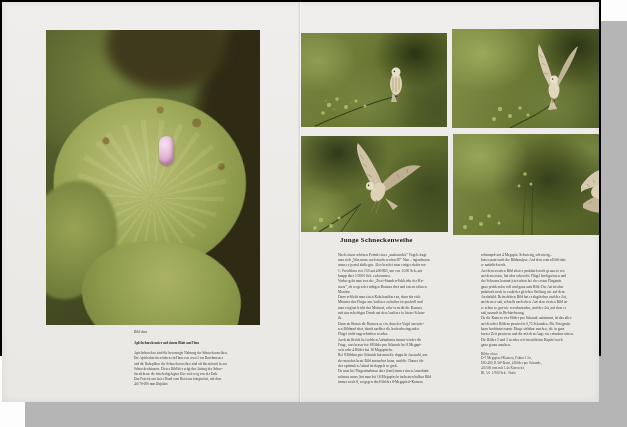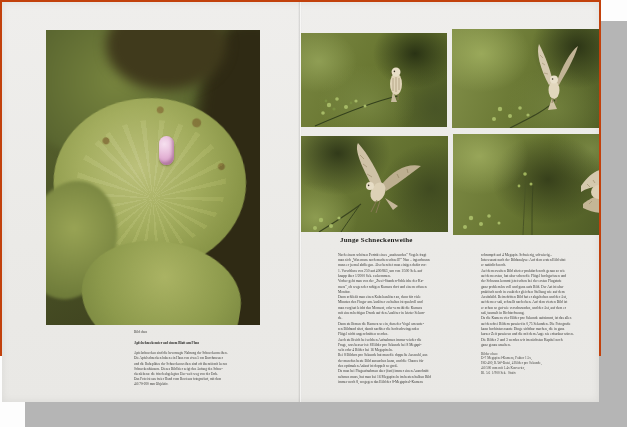--- a/index.html
+++ b/index.html
@@ -1,19 +1,19 @@
 <!DOCTYPE html>
 <html><head>
 <meta charset="utf-8">
 <style>
   html,body{margin:0;padding:0;background:#fdfdfd;}
   #canvas{position:relative;width:627px;height:427px;background:#fdfdfd;overflow:hidden;
     font-family:"Liberation Serif", serif;}
   #shadow{position:absolute;left:25px;top:21px;width:602px;height:406px;background:#b5b5b5;}
-  #frame{position:absolute;left:0;top:0;width:601px;height:356px;border:2px solid #c2410c;
+  #frame{position:absolute;left:0;top:0;width:601px;height:356px;border:2px solid #000000;
     box-sizing:border-box;background:#edecea;padding-left:44px;}
   #spread{position:absolute;left:0;top:0;width:597px;height:400px;overflow:hidden;
     background:linear-gradient(180deg,#efeeec 0%,#ebeae7 60%,#e9e8e5 100%);
     box-shadow:inset 0 0 8px rgba(0,0,0,0.07);}
   .fold{position:absolute;left:296px;top:0;width:4px;height:400px;
     background:linear-gradient(to right,rgba(0,0,0,0.00),rgba(0,0,0,0.10) 40%,rgba(255,255,255,0.6) 60%,rgba(0,0,0,0.04));}
   .photo{position:absolute;overflow:hidden;}
   
   #photo-left{left:44px;top:28px;width:214px;height:295px;
     background:linear-gradient(155deg,#5c6830 0%,#4a5226 55%,#3a3c1c 100%);}

